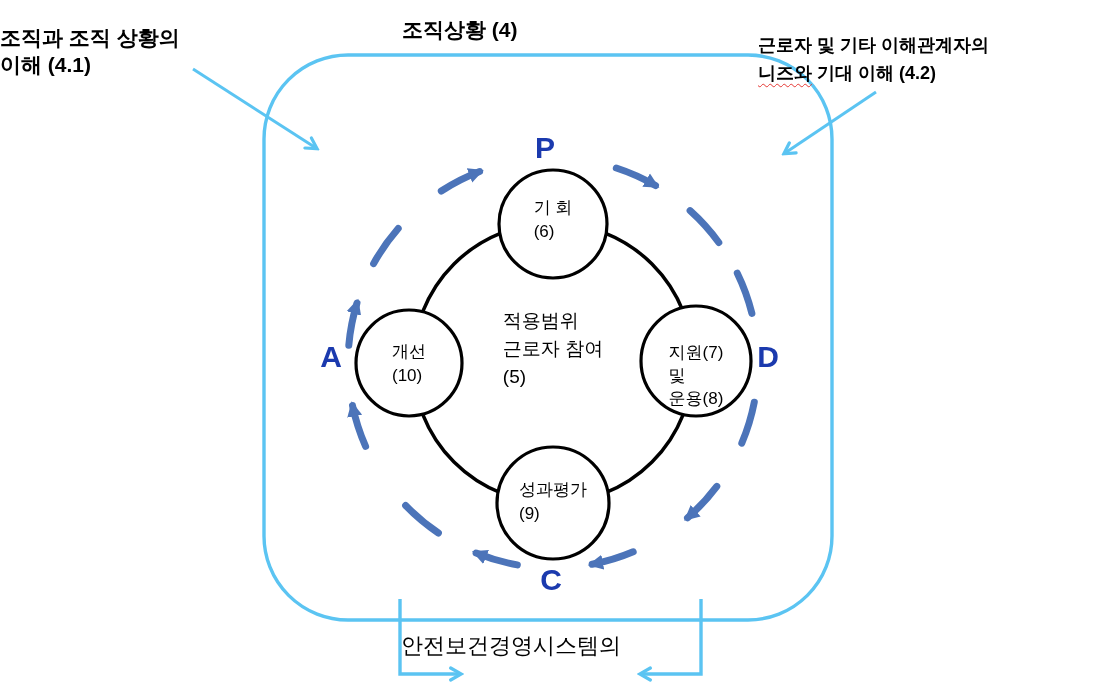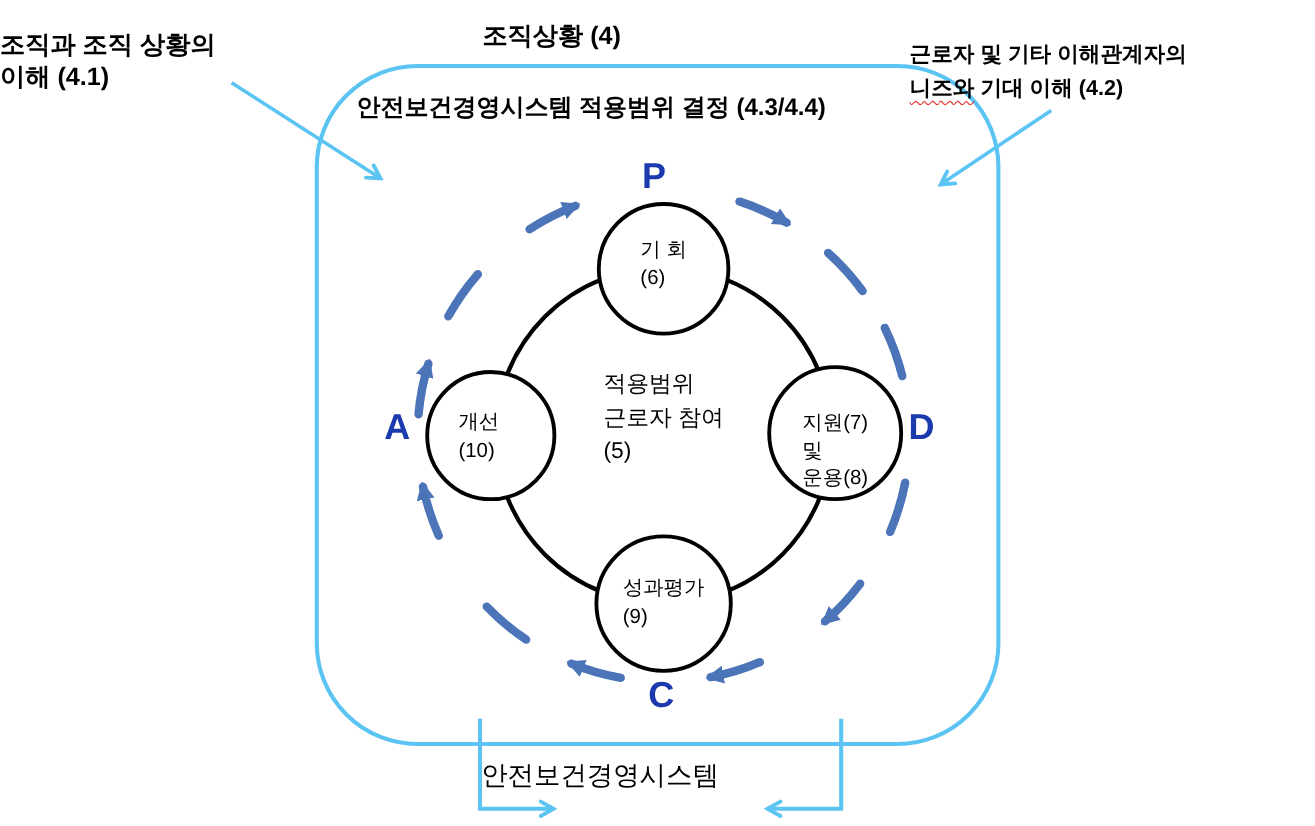--- a/index.html
+++ b/index.html
@@ -62,34 +62,33 @@
     <circle cx="553" cy="363" r="140" fill="none" stroke="#000000" stroke-width="3.5"></circle>
 
     <circle cx="553" cy="224" r="54" fill="#ffffff" stroke="#000000" stroke-width="3.2"></circle>
     <circle cx="696" cy="361" r="55" fill="#ffffff" stroke="#000000" stroke-width="3.2"></circle>
     <circle cx="553" cy="503" r="56" fill="#ffffff" stroke="#000000" stroke-width="3.2"></circle>
     <circle cx="409" cy="363" r="53" fill="#ffffff" stroke="#000000" stroke-width="3.2"></circle>
   </svg>
 
   <div class="lbl top-title">조직상황 (4)</div>
 
-  <div class="lbl scope-title">안전보건경영시스템 적용범위 결정 (4.3/4.4)</div>
 
   <div class="lbl left-label">
     <div>조직과 조직 상황의</div>
     <div>이해 (4.1)</div>
   </div>
 
   <div class="lbl right-label">
     <div>근로자 및 기타 이해관계자의</div>
     <div><span class="wavy">니즈와</span><span> 기대 이해 (4.2)</span></div>
   </div>
 
   <div class="lbl bottom-label">
-    <div>안전보건경영시스템</div>
+    <div>안전보건경영시스템의</div>
   </div>
 
   <div class="lbl ctr pdca" style="left:545px;top:148px;">P</div>
   <div class="lbl ctr pdca" style="left:768px;top:357px;">D</div>
   <div class="lbl ctr pdca" style="left:551px;top:580px;">C</div>
   <div class="lbl ctr pdca" style="left:331px;top:357px;">A</div>
 
   <div class="lbl ctr node-text" style="left:553px;top:220px;">
     <div>기 회</div>
     <div>(6)</div>
@@ -99,21 +98,21 @@
     <div>지원(7)</div>
     <div>및</div>
     <div>운용(8)</div>
   </div>
 
   <div class="lbl ctr node-text" style="left:553px;top:502px;">
     <div>성과평가</div>
     <div>(9)</div>
   </div>
 
-  <div class="lbl ctr node-text" style="left:399px;top:364px;">
+  <div class="lbl ctr node-text" style="left:409px;top:364px;">
     <div>개선</div>
     <div>(10)</div>
   </div>
 
   <div class="lbl ctr center-text" style="left:553px;top:349px;">
     <div>적용범위</div>
     <div>근로자 참여</div>
     <div>(5)</div>
   </div>
 

